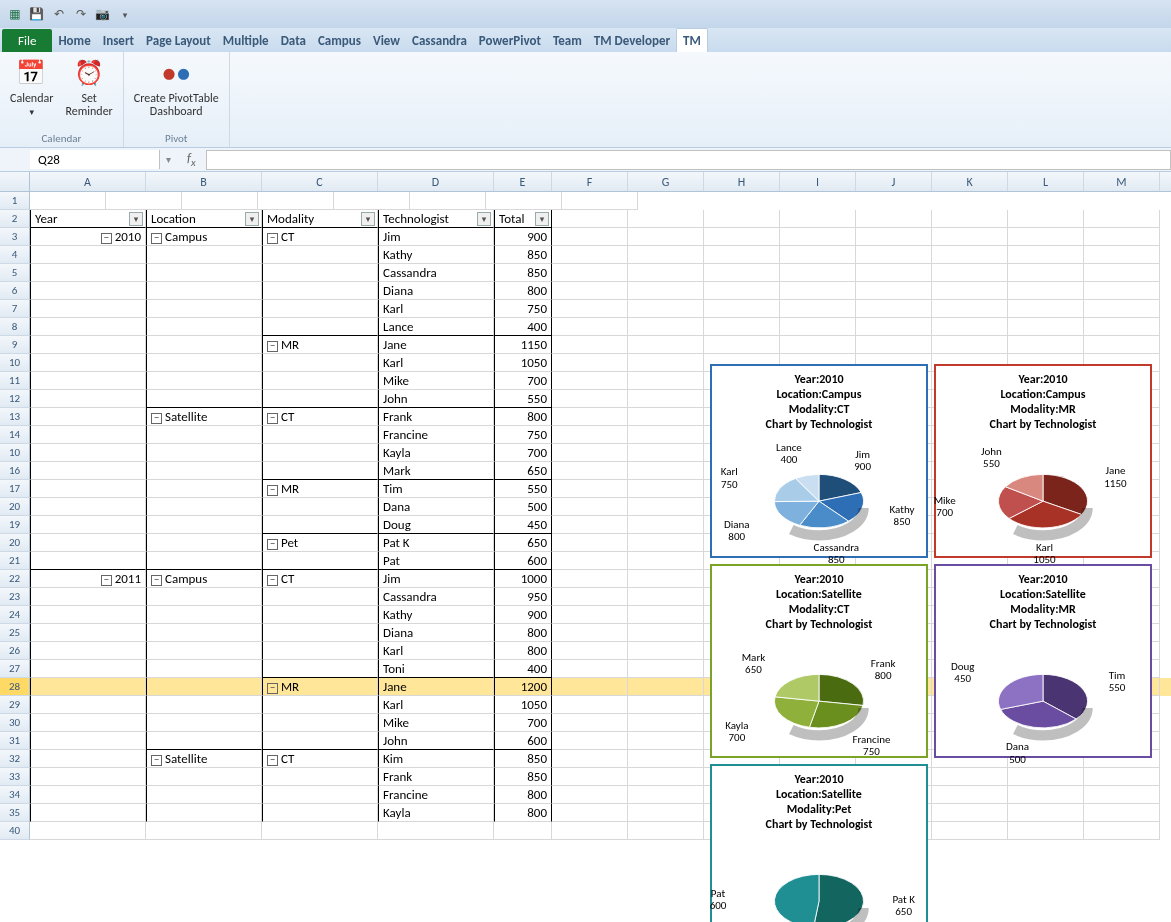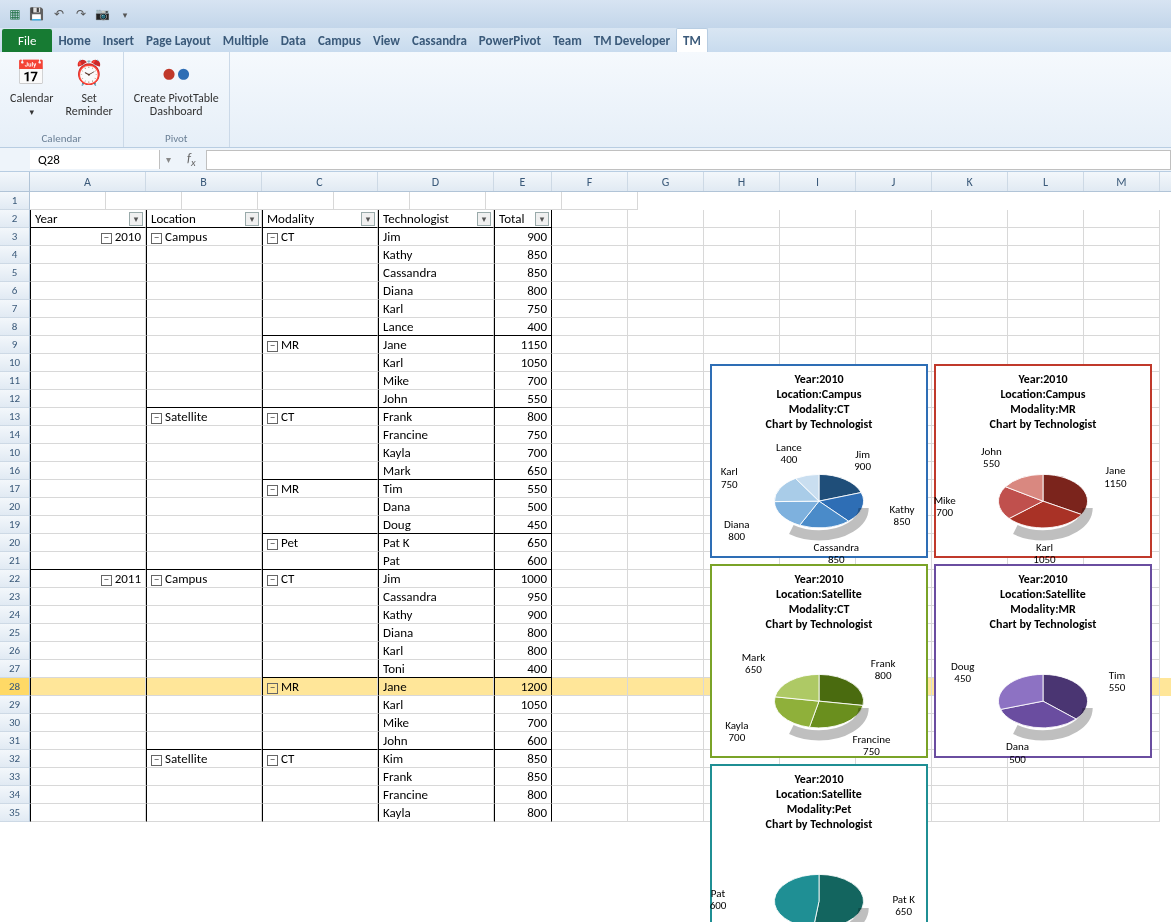--- a/index.html
+++ b/index.html
@@ -690,20 +690,36 @@
         <div class="cell " style="width: 76px;"></div>
         <div class="cell " style="width: 76px;"></div>
       </div>
       <div class="row">
         <div class="rh">35</div>
         <div class="cell b-left num" style="width: 116px;"></div>
         <div class="cell b-left" style="width: 116px;"></div>
         <div class="cell b-left" style="width: 116px;"></div>
         <div class="cell b-left" style="width: 116px;">Kayla</div>
         <div class="cell b-left b-right num" style="width: 58px;">800</div>
+        <div class="cell " style="width: 76px;"></div>
+        <div class="cell " style="width: 76px;"></div>
+        <div class="cell " style="width: 76px;"></div>
+        <div class="cell " style="width: 76px;"></div>
+        <div class="cell " style="width: 76px;"></div>
+        <div class="cell " style="width: 76px;"></div>
+        <div class="cell " style="width: 76px;"></div>
+        <div class="cell " style="width: 76px;"></div>
+      </div>
+      <div class="row">
+        <div class="rh">40</div>
+        <div class="cell " style="width: 116px;"></div>
+        <div class="cell " style="width: 116px;"></div>
+        <div class="cell " style="width: 116px;"></div>
+        <div class="cell " style="width: 116px;"></div>
+        <div class="cell " style="width: 58px;"></div>
         <div class="cell " style="width: 76px;"></div>
         <div class="cell " style="width: 76px;"></div>
         <div class="cell " style="width: 76px;"></div>
         <div class="cell " style="width: 76px;"></div>
         <div class="cell " style="width: 76px;"></div>
         <div class="cell " style="width: 76px;"></div>
         <div class="cell " style="width: 76px;"></div>
         <div class="cell " style="width: 76px;"></div>
       </div>
     </div>

